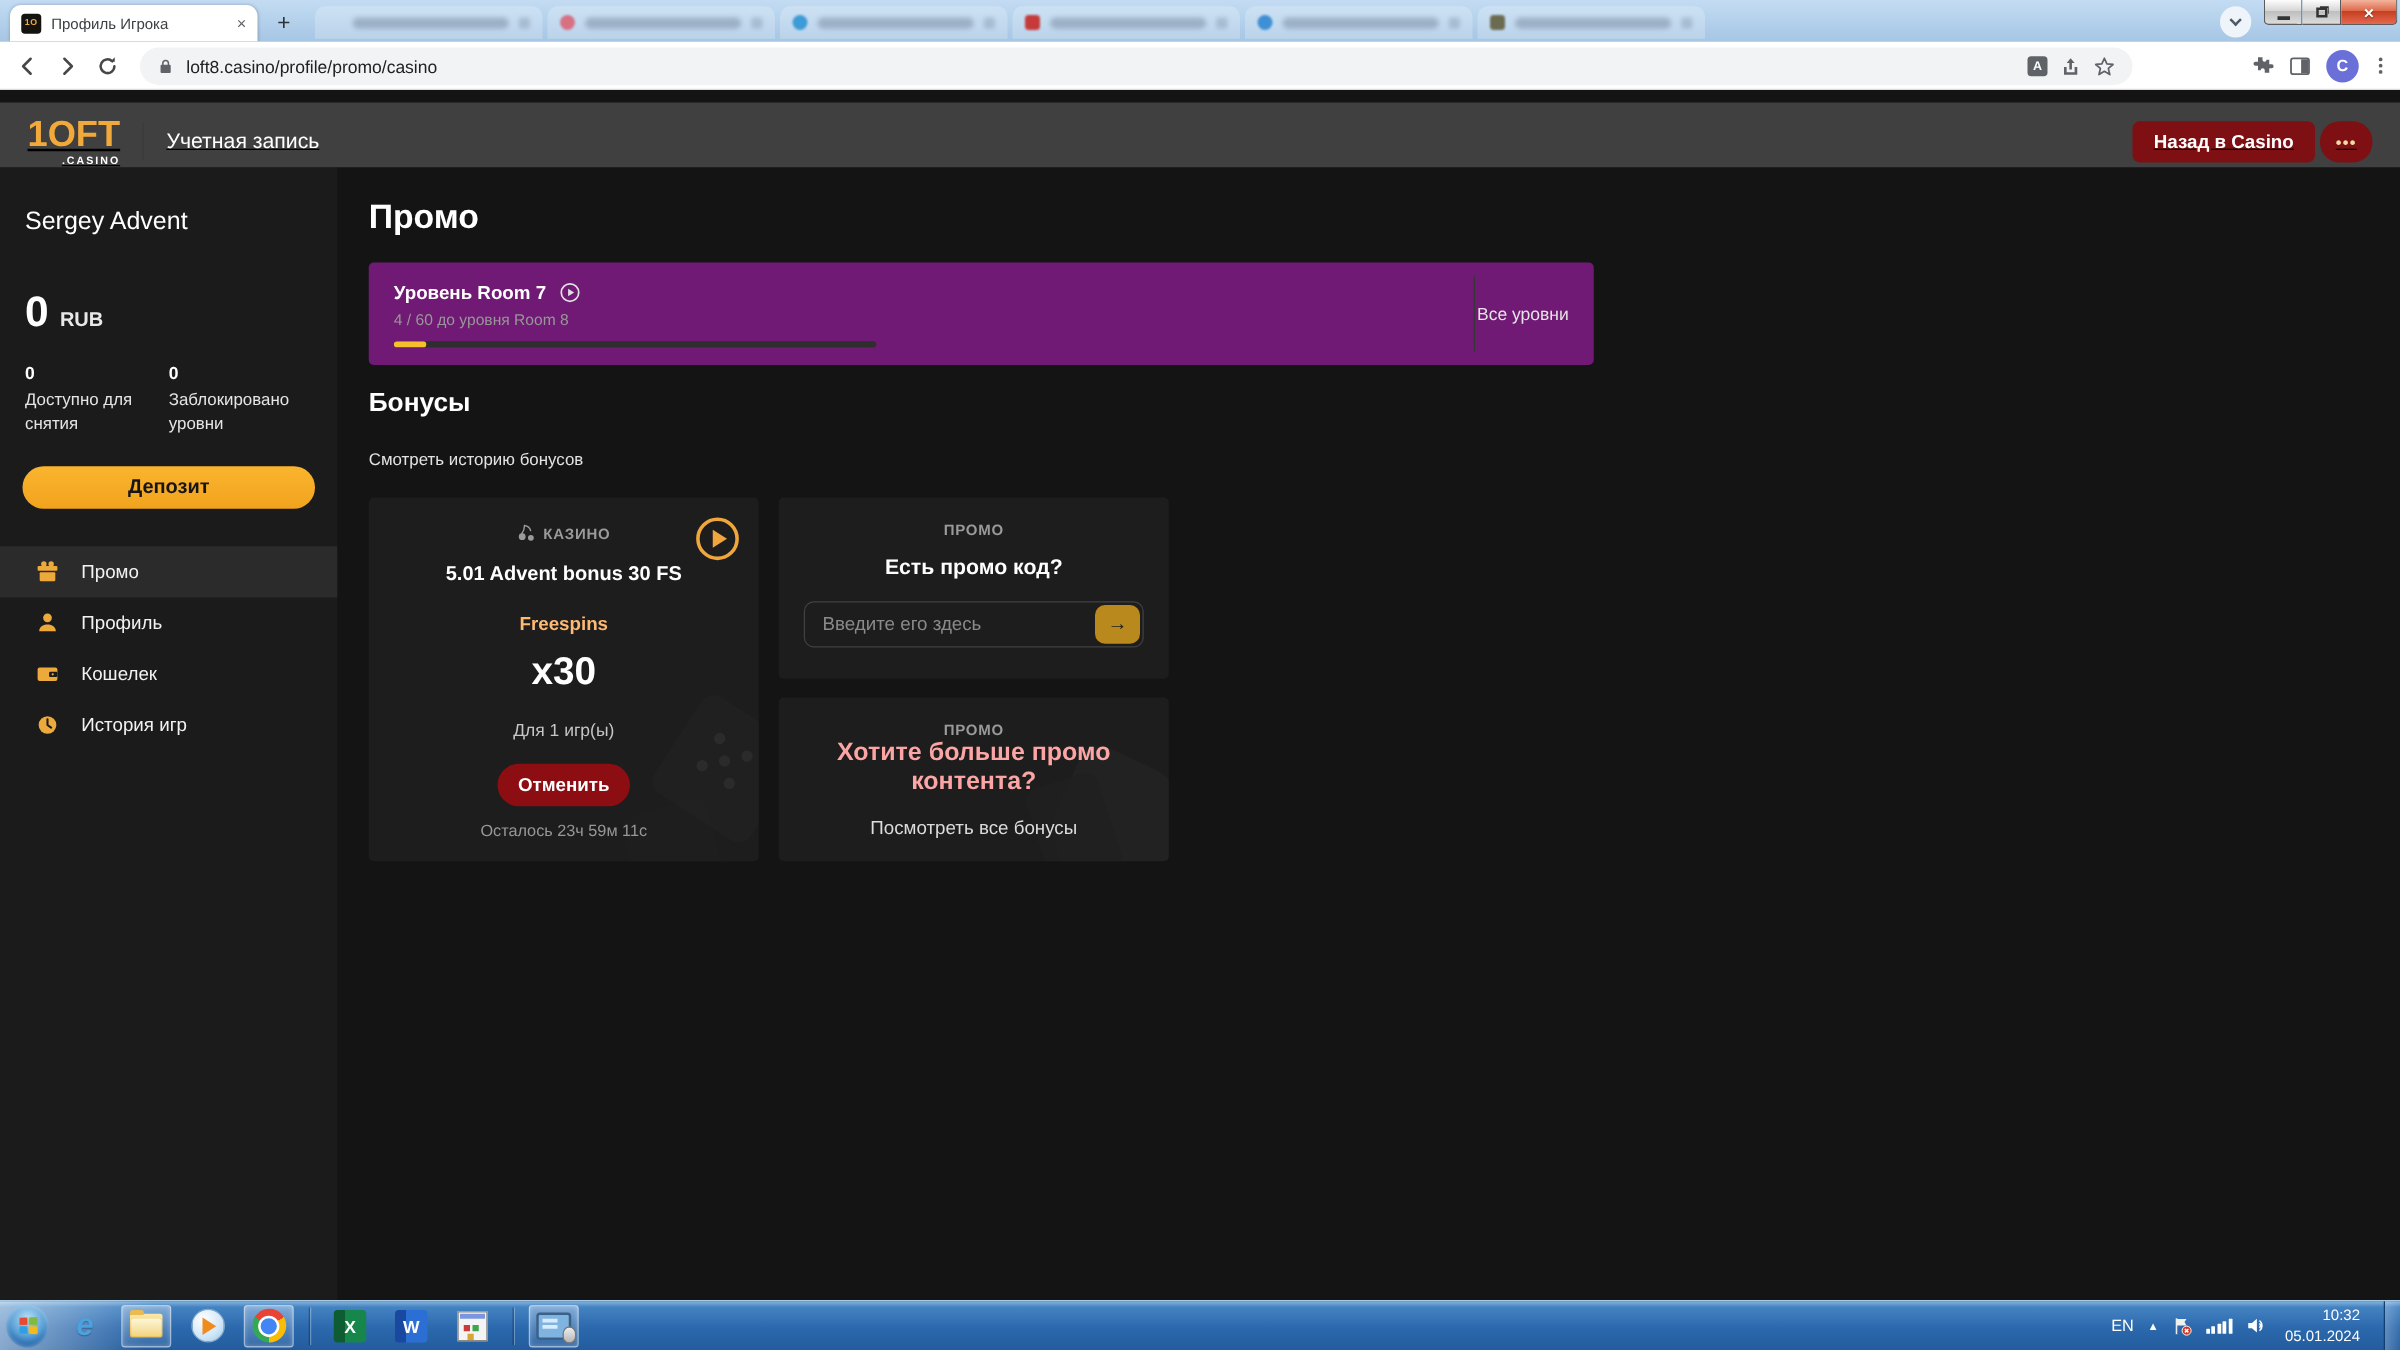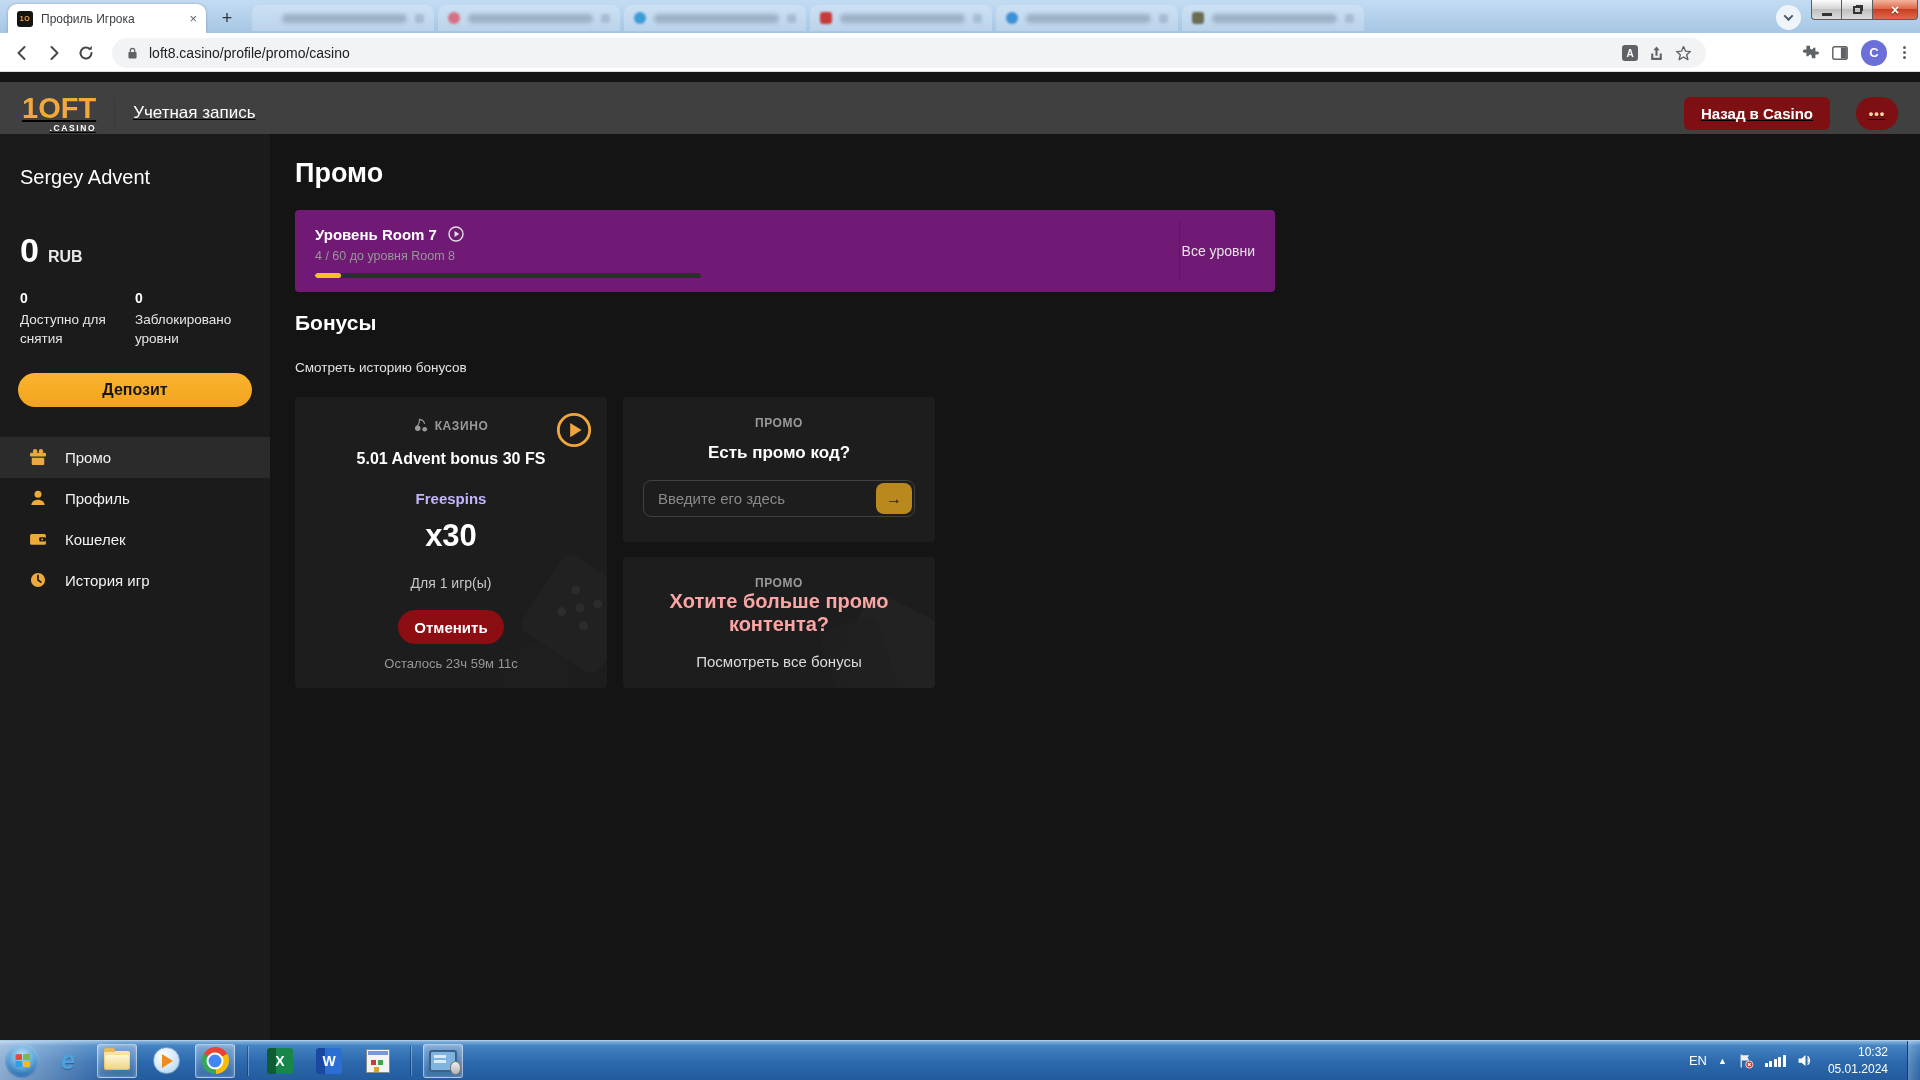--- a/index.html
+++ b/index.html
@@ -53,21 +53,21 @@
     display:grid;place-items:center;}
 
   
   .siteheader{position:absolute;left:0;top:82px;width:100%;height:62px;background:#404040;
     display:flex;align-items:center;padding:0 22px;text-decoration:underline;}
   .logo{display:flex;flex-direction:column;line-height:1;}
   .logo-main{font-size:29px;font-weight:800;color:#f2a93c;letter-spacing:0;}
   .logo-sub{font-size:8.5px;font-weight:bold;color:#fff;letter-spacing:1.6px;text-align:right;margin-top:1px;}
   .hdr-div{width:1px;height:30px;background:#3a3a3a;margin:0 18px;}
   .hdr-title{font-size:17px;color:#fff;}
-  .hdr-right{margin-left:auto;display:flex;align-items:center;gap:26px;}
+  .hdr-right{margin-left:auto;display:flex;align-items:center;gap:4px;}
   .btn-back{height:33px;padding:0 17px;border-radius:6px;background:#7e0f13;color:#fff;
     font-size:15px;font-weight:bold;display:grid;place-items:center;}
   .btn-more{width:42px;height:33px;border-radius:16px;background:#7e0f13;color:#f3d8a8;
     font-size:13px;font-weight:bold;display:grid;place-items:center;letter-spacing:1px;}
 
   
   .content{position:absolute;left:0;top:134px;right:0;bottom:40px;background:#141414;}
   .sidebar{position:absolute;left:0;top:0;bottom:0;width:270px;background:#1b1b1b;}
   .user{margin:32px 0 0 20px;font-size:20px;color:#fff;}
   .balance{margin:42px 0 0 20px;display:flex;align-items:baseline;gap:9px;}
@@ -100,21 +100,21 @@
   .cards{display:flex;gap:16px;margin:21px 0 0 25px;}
   .card{background:#1d1d1d;border-radius:4px;position:relative;overflow:hidden;}
   .card1{width:312px;height:291px;text-align:center;padding-top:21px;}
   .col2{display:flex;flex-direction:column;gap:15px;width:312px;}
   .card2{height:145px;text-align:center;padding-top:19px;}
   .card3{height:131px;text-align:center;padding-top:19px;}
   .cat{display:flex;align-items:center;justify-content:center;gap:6px;font-size:12px;font-weight:bold;
     color:#9a9a9a;letter-spacing:.6px;}
   .bigplay{position:absolute;top:14px;right:14px;width:38px;height:38px;}
   .bonus-title{margin-top:17px;font-size:16px;font-weight:bold;color:#fff;}
-  .bonus-type{margin-top:22px;font-size:15px;font-weight:bold;color:#c4b5fd;}
+  .bonus-type{margin-top:22px;font-size:15px;font-weight:bold;color:#fdba74;}
   .bonus-amount{margin-top:11px;font-size:31px;font-weight:bold;color:#fff;}
   .bonus-games{margin-top:21px;font-size:14px;color:#c6c6c6;}
   .btn-cancel{margin:19px auto 0;width:106px;height:34px;border-radius:17px;background:#8c0d12;color:#fff;
     font-size:15px;font-weight:bold;display:grid;place-items:center;position:relative;z-index:2;}
   .time-left{margin-top:12px;font-size:13px;color:#979797;position:relative;z-index:2;}
   .dice1{position:absolute;width:92px;height:92px;right:-20px;bottom:28px;background:#232323;border-radius:12px;
     transform:rotate(33deg);opacity:.7;}
   .dice1 i{position:absolute;left:24px;top:24px;width:9px;height:9px;border-radius:50%;background:#333;
     box-shadow:26px 0 0 #333,0 26px 0 #333,26px 26px 0 #333,13px 13px 0 #333;}
   .dice2{position:absolute;width:70px;height:70px;right:34px;bottom:-26px;background:#1f1f1f;border-radius:10px;

